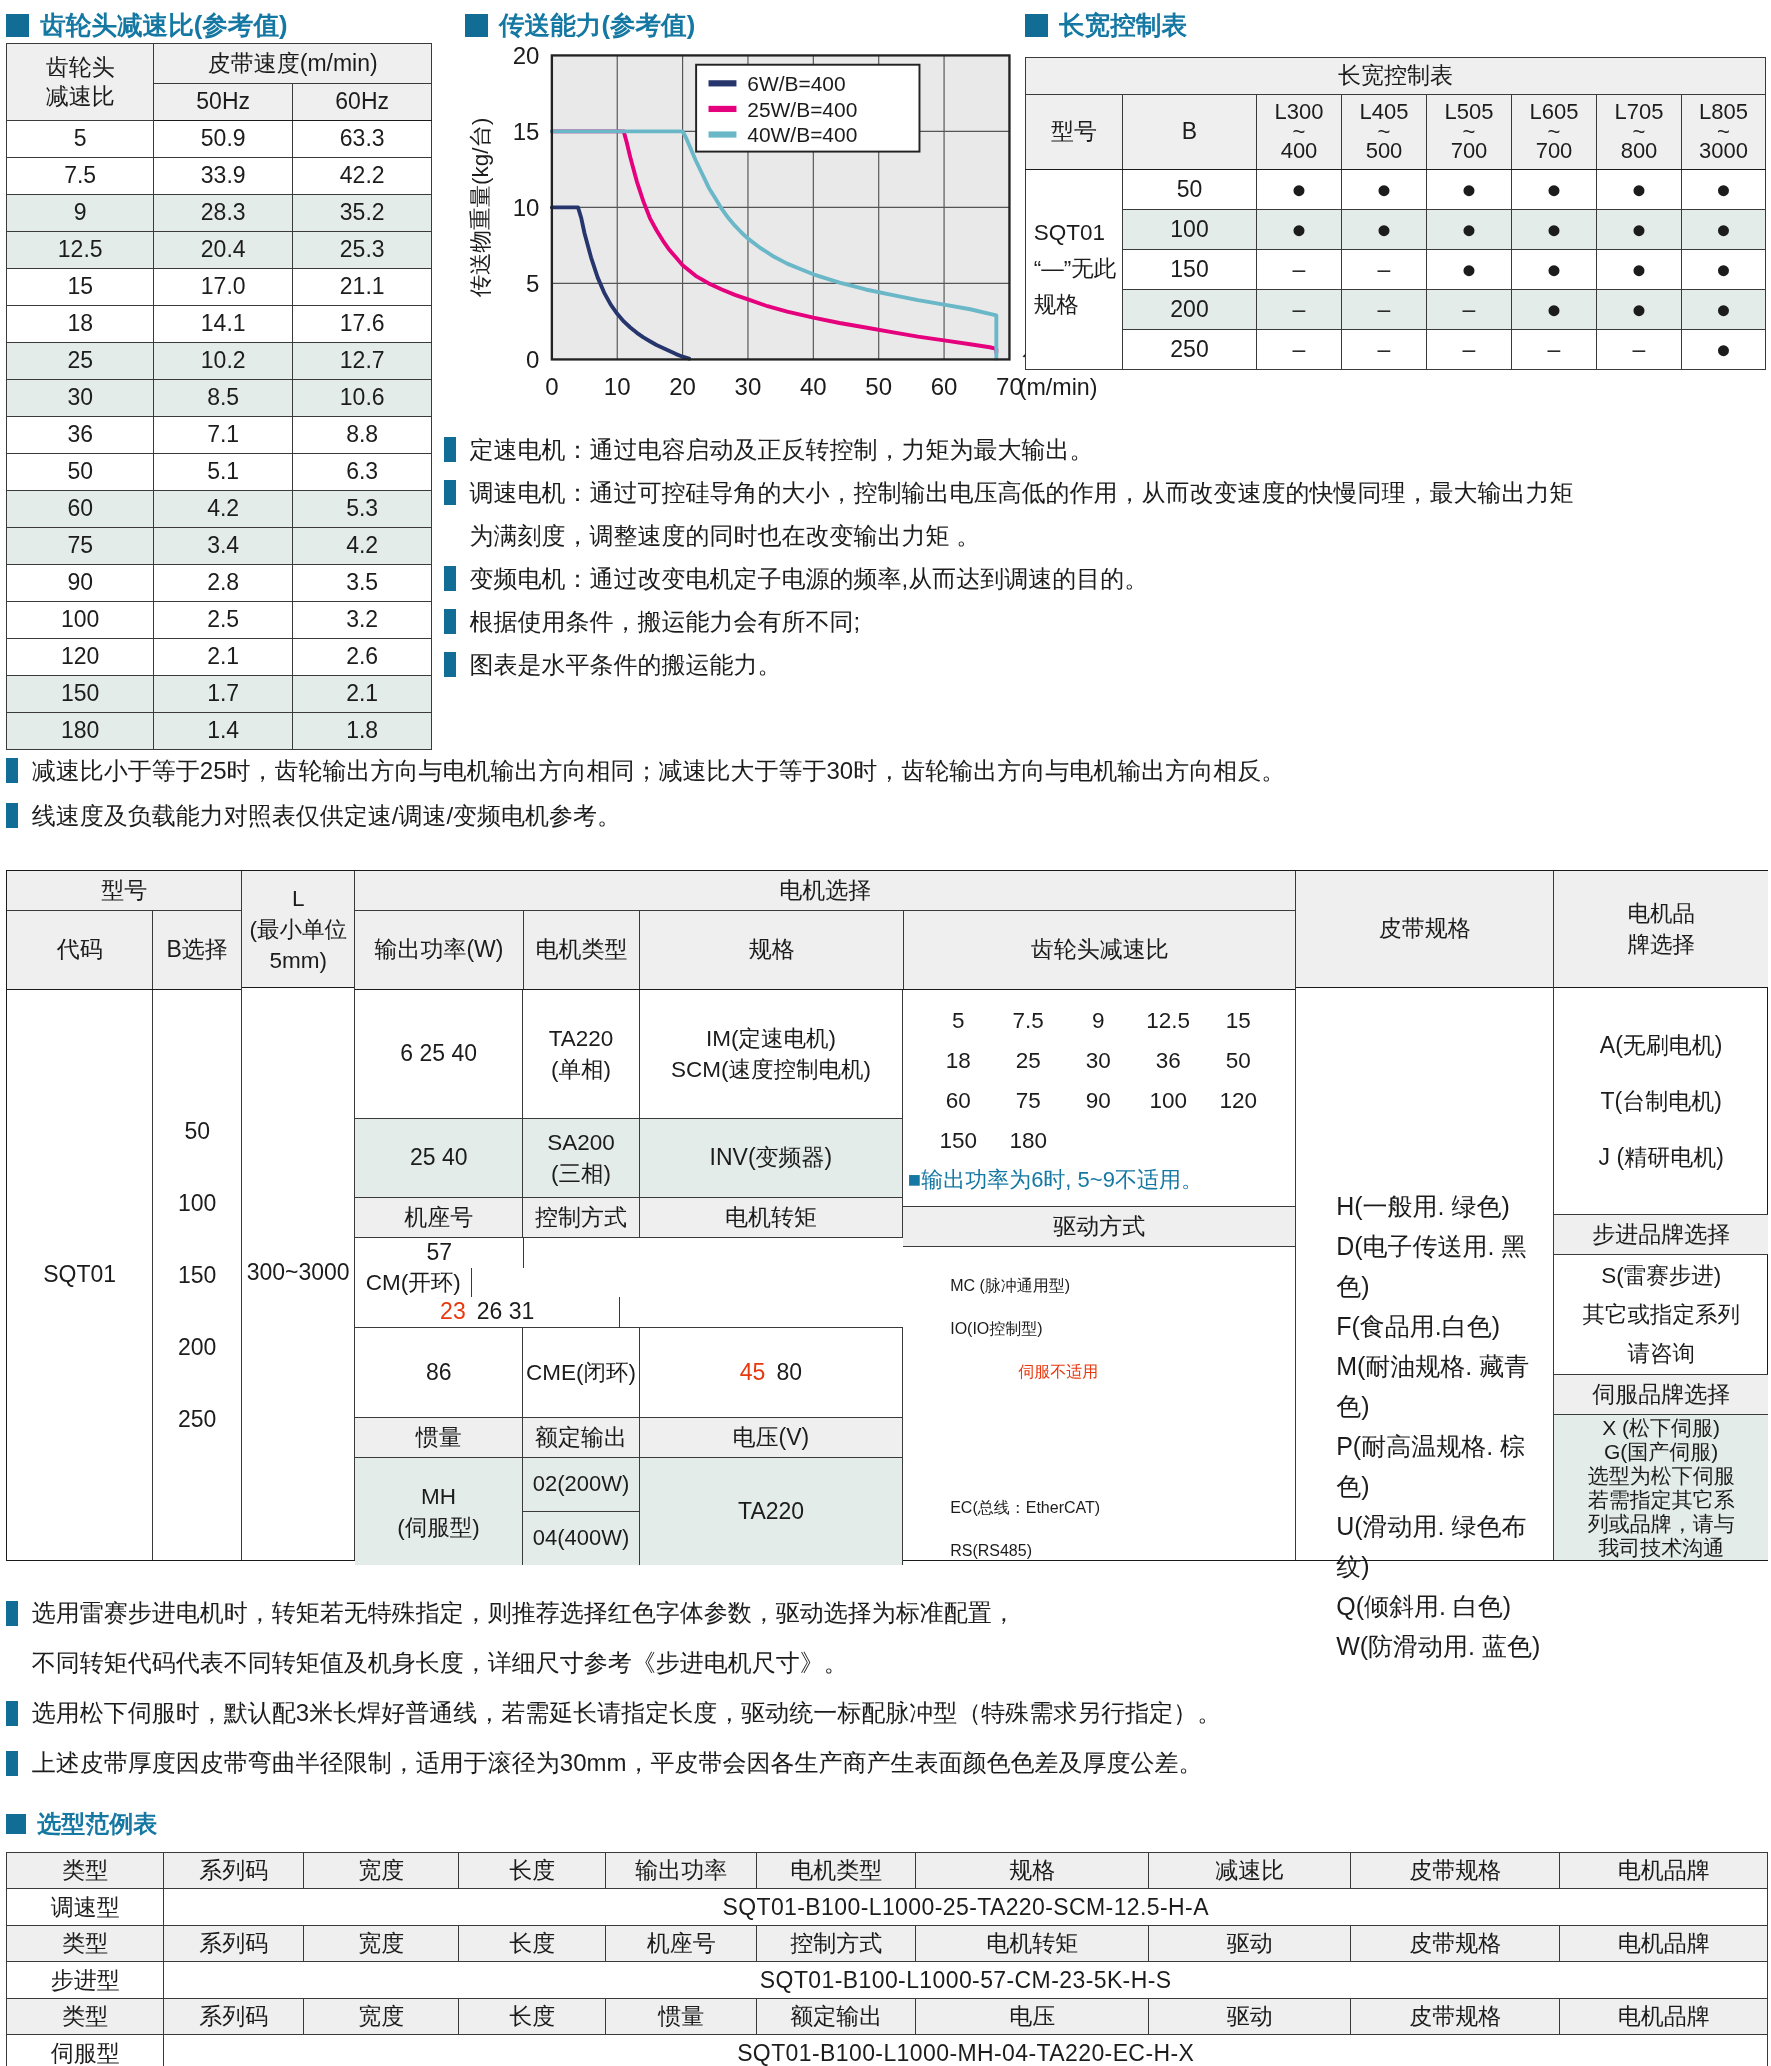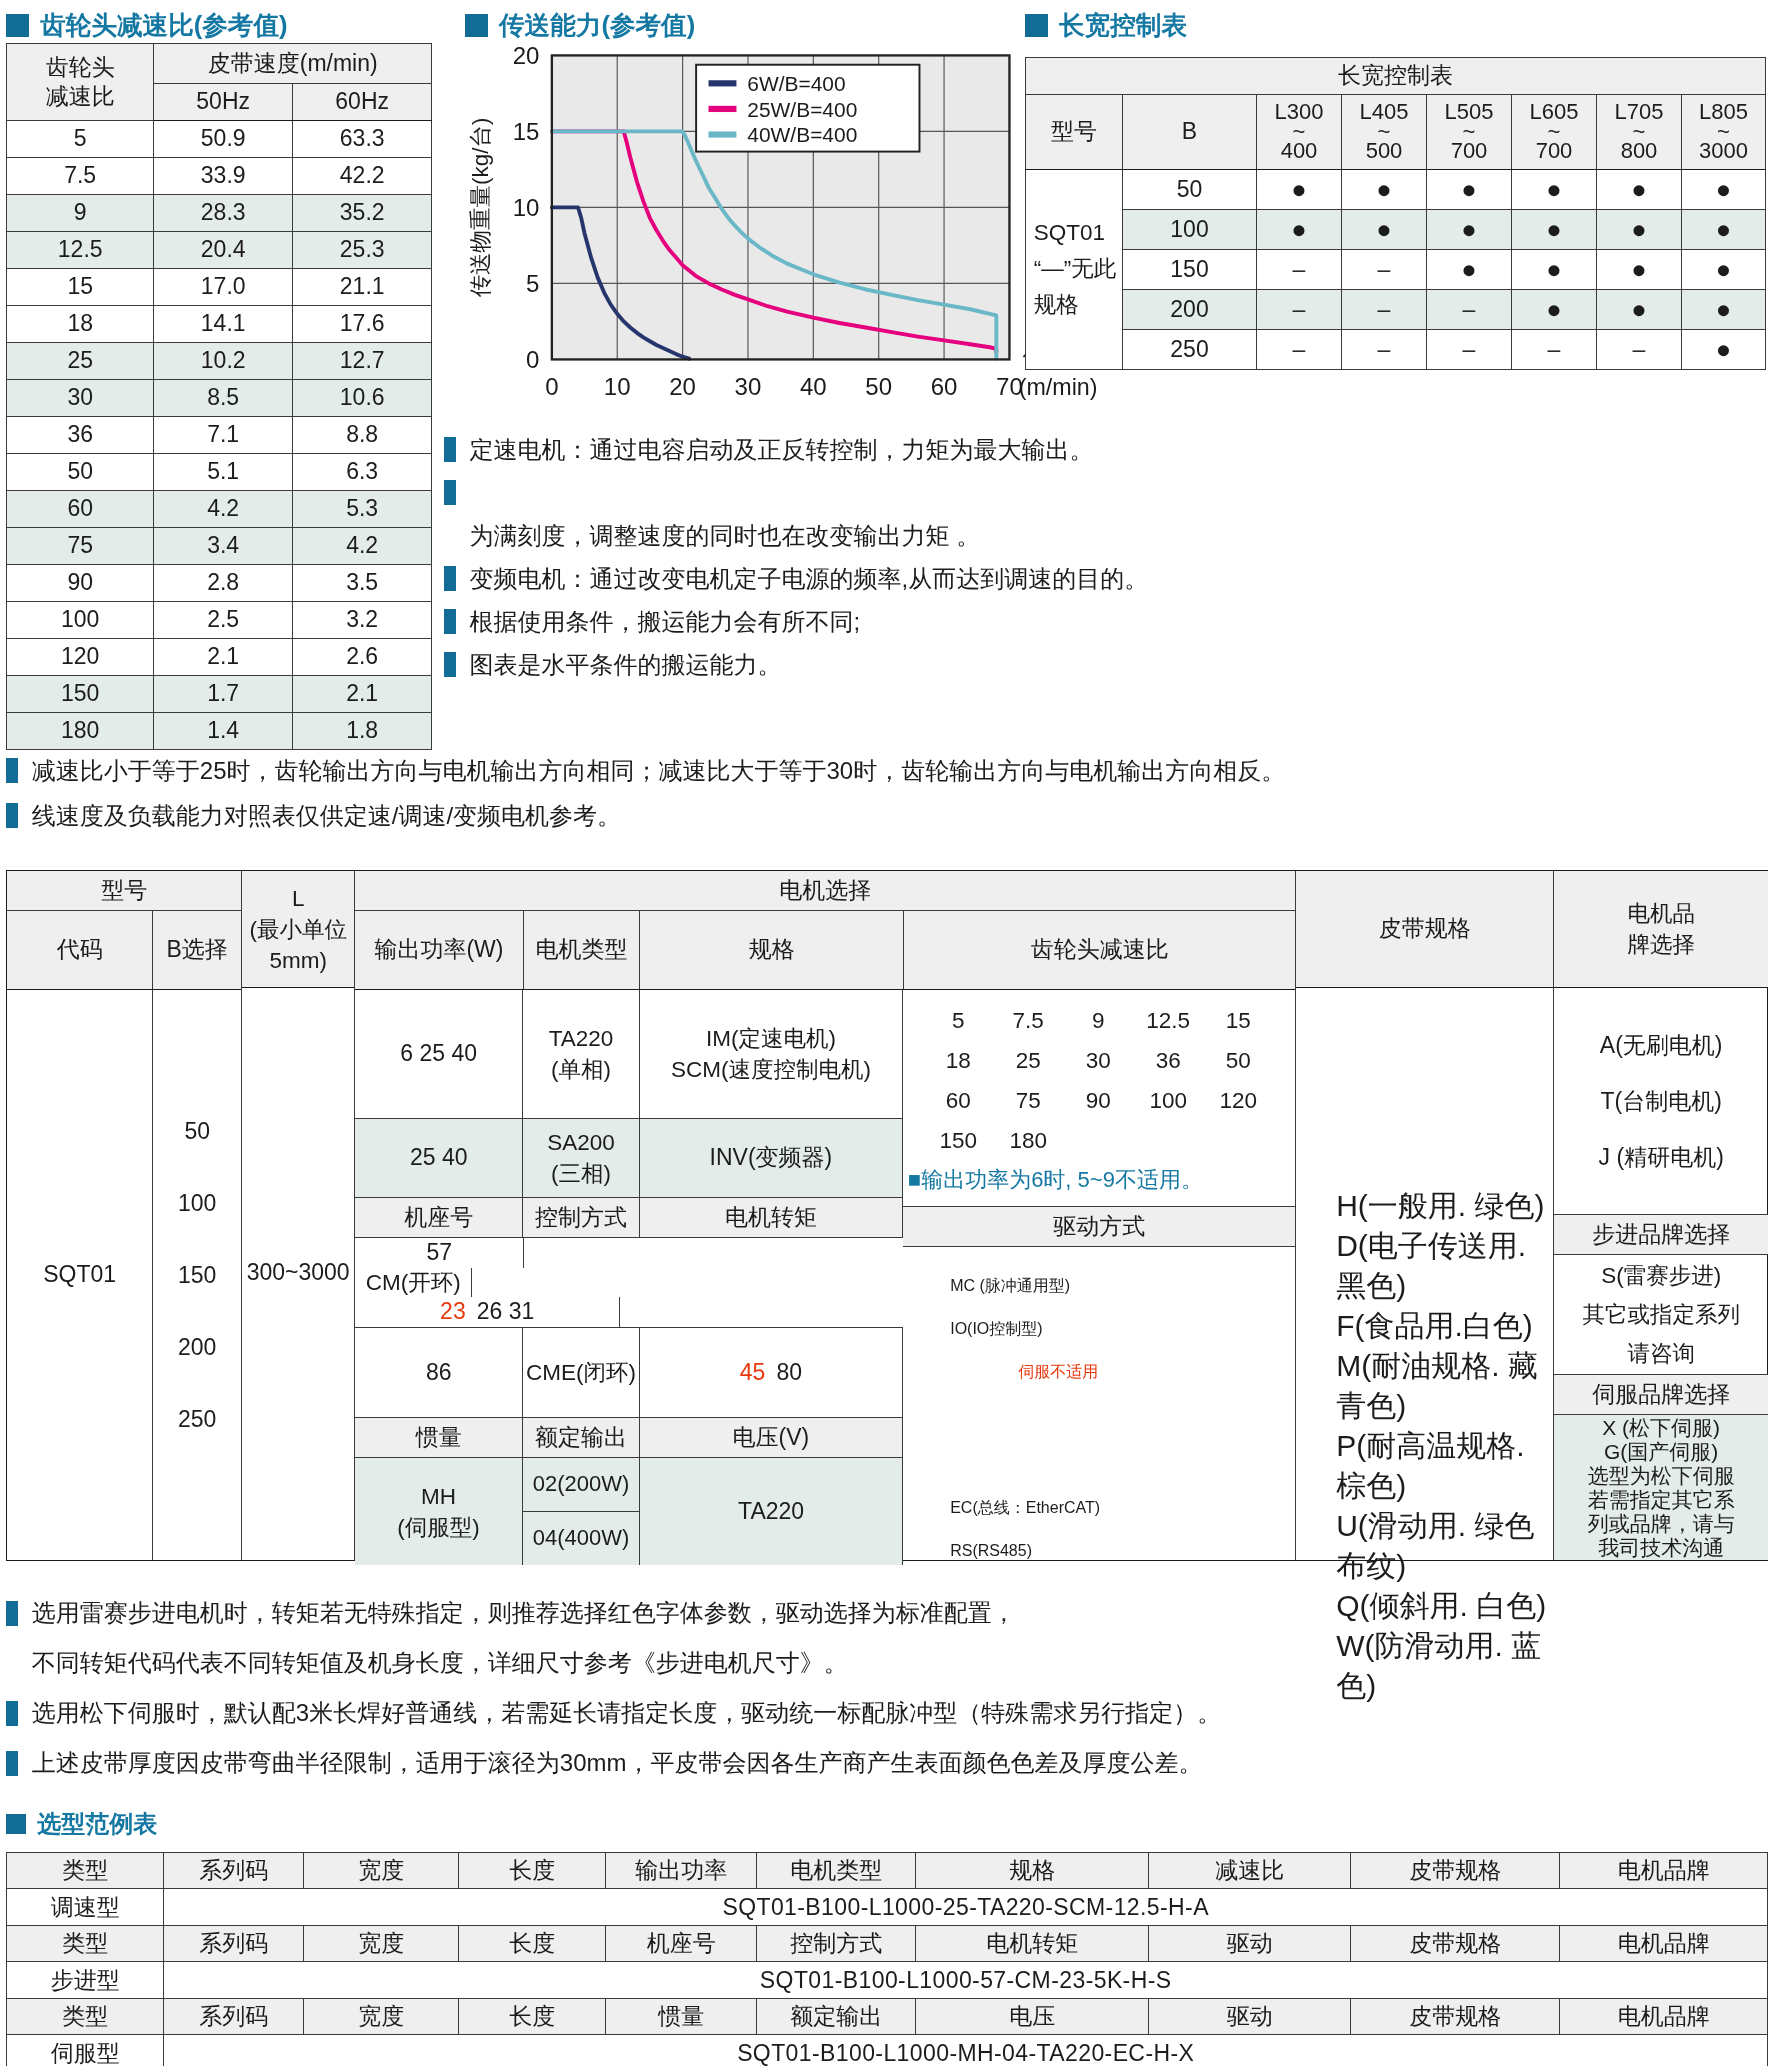--- a/index.html
+++ b/index.html
@@ -50,21 +50,21 @@
   #b-list{display:flex;flex-direction:column;justify-content:center;align-items:center;gap:45px;font-size:23px;}
   #ratio-cell{justify-content:flex-start;padding-top:11px;}
   .ratio-row{display:flex;justify-content:flex-start;padding-left:20px;height:40px;align-items:center;}
   .rnum{display:inline-block;width:70px;text-align:center;font-size:22.5px;}
   .bluenote{color:#1578a3;font-size:22px;margin-top:4.7px;text-align:left;width:100%;padding-left:9.3px;}
   #drive-cell{justify-content:flex-start;padding-top:17px;align-items:flex-start;padding-left:47px;}
   .drive-line{font-size:16px;line-height:43px;text-align:left;}
   .drive-line.ind{padding-left:68px;}
   .drive-spacer{height:93px;}
   #belt-cell{justify-content:flex-start;padding-top:198px;align-items:flex-start;padding-left:40px;}
-  #belt-cell div{font-size:30px;line-height:40px;text-align:left;}
+  #belt-cell div{font-size:25px;line-height:40px;text-align:left;}
   .brand-c div{line-height:1.0;}
   #brand1 div{line-height:56px;font-size:23px;}
   #brand2 div{line-height:39px;font-size:22.5px;}
   #brand3 div{line-height:24px;font-size:21px;}
   .spec-lines div{line-height:31px;font-size:22.5px;}
   
   .example td{height:36px;}
   .example td.hd{height:35px;}
   .example td.ecode{letter-spacing:0.4px;}
 </style>
@@ -341,20 +341,21 @@
   </table>
 </div>
 
 <div id="bullets" class="abs" style="left:444px;top:428px;width:1302px;">
     <div class="note-line">
       <span class="bsq"></span>
       <span class="ntext">定速电机：通过电容启动及正反转控制，力矩为最大输出。</span>
     </div>
     <div class="note-line">
       <span class="bsq"></span>
+      <span class="ntext">调速电机：通过可控硅导角的大小，控制输出电压高低的作用，从而改变速度的快慢同理，最大输出力矩</span>
     </div>
     <div class="note-line">
       <span class="bsq ghost"></span>
       <span class="ntext">为满刻度，调整速度的同时也在改变输出力矩 。</span>
     </div>
     <div class="note-line">
       <span class="bsq"></span>
       <span class="ntext">变频电机：通过改变电机定子电源的频率,从而达到调速的目的。</span>
     </div>
     <div class="note-line">

